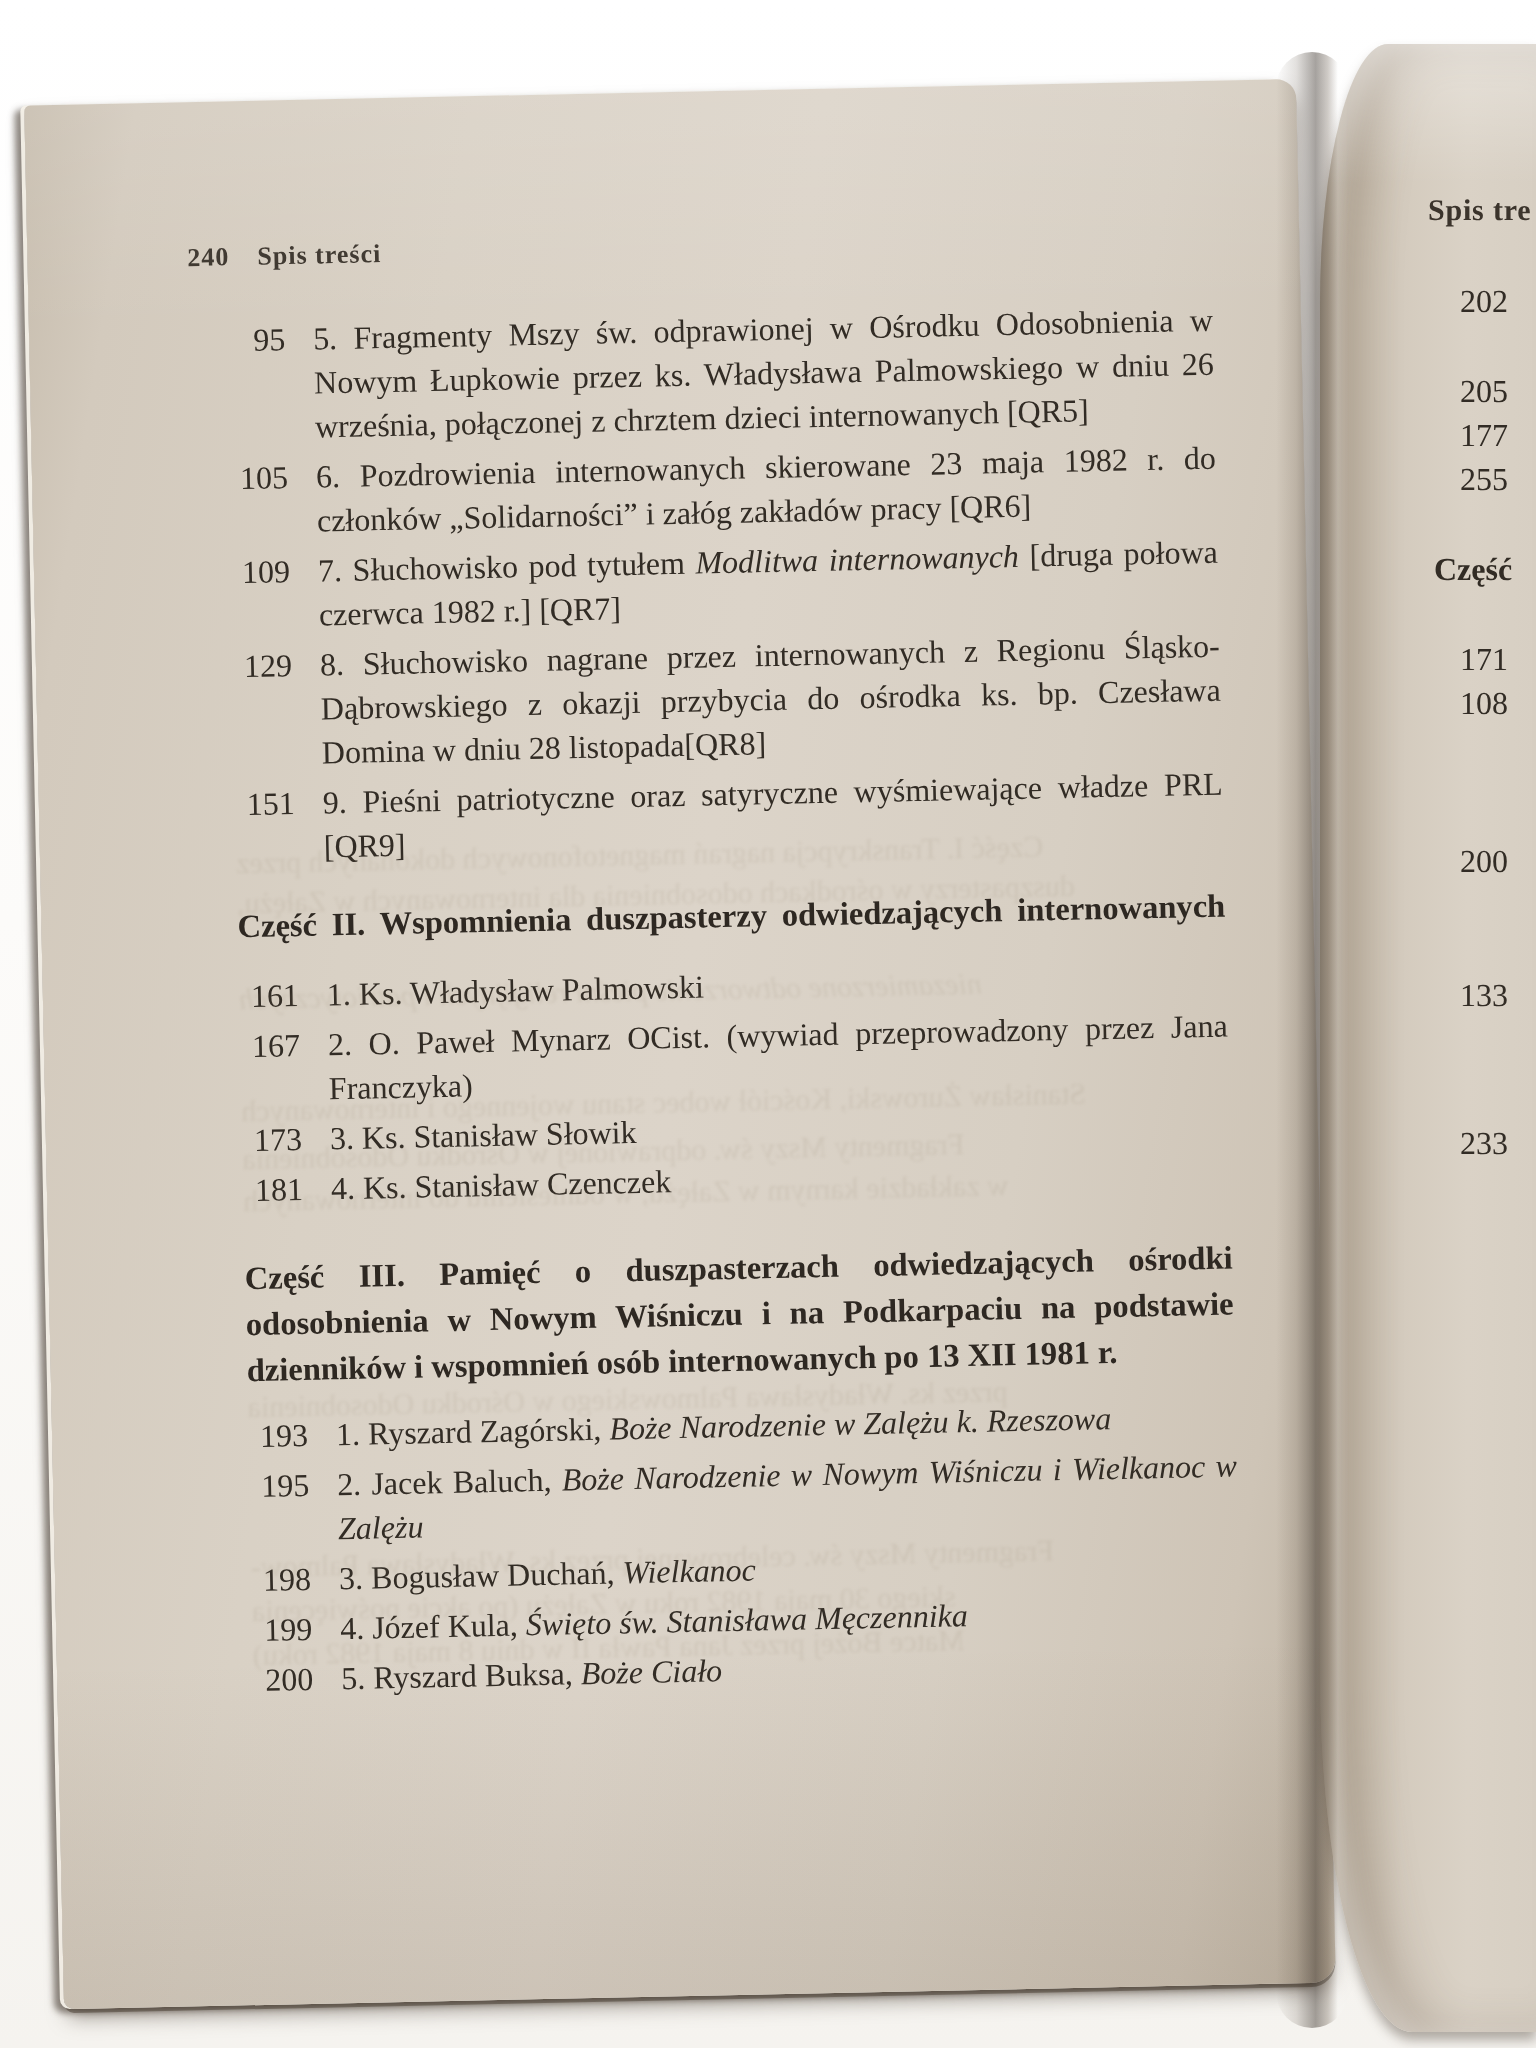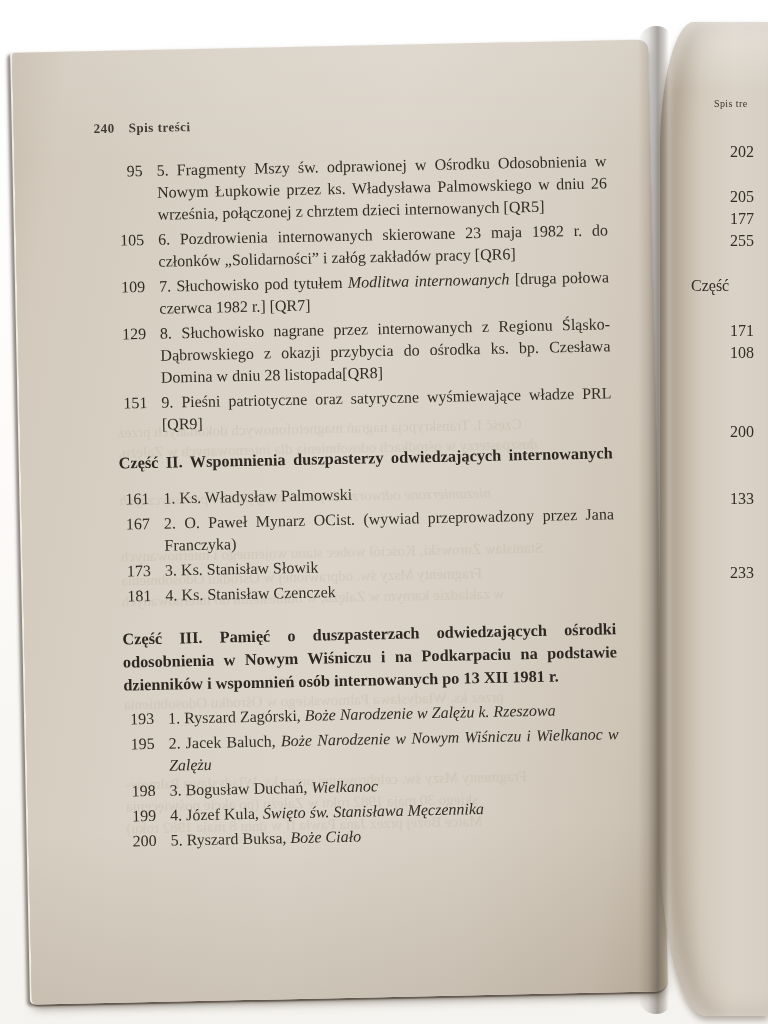--- a/index.html
+++ b/index.html
@@ -73,28 +73,28 @@
     transform:scaleX(-1);
     font-size:15px;line-height:20px;color:#93856f;opacity:.15;
     filter:blur(.7px);white-space:nowrap;overflow:hidden;text-align:right;
   }
   .bl0{top:372px;} .bl1{top:392px;} .bl2{top:440px;font-style:italic;}
   .bl3{top:496px;} .bl4{top:520px;} .bl5{top:541px;}
   .bl6{top:644px;} .bl7{top:724px;} .bl8{top:746px;} .bl9{top:768px;}
 
   
   .rp-head{
-    position:absolute;left:54px;top:76px;font-size:10px;font-weight:400;
+    position:absolute;left:54px;top:76px;font-size:15px;font-weight:700;
     letter-spacing:.4px;color:#3b342c;white-space:nowrap;
   }
   .rp-row{position:absolute;left:24px;display:flex;font-size:16px;color:#322c25;white-space:nowrap;}
   .rp-row .rp-num{width:70px;text-align:right;padding-right:28px;}
   .rr0{top:121px;} .rr1{top:144px;} .rr1 .rp-frag{font-style:italic;}
   .rr2{top:166px;} .rr3{top:188px;} .rr4{top:210px;}
-  .rr5{top:255px;left:31px;font-weight:400;} .rr5 .rp-num{width:0;padding:0;}
+  .rr5{top:255px;left:57px;font-weight:700;} .rr5 .rp-num{width:0;padding:0;}
   .rr6{top:300px;} .rr7{top:322px;}
   .rr8{top:344px;} .rr8 .rp-num{width:76px;}
   .rr9{top:401px;} .rr10{top:424px;} .rr10 .rp-num{width:76px;}
   .rr11{top:468px;} .rr12{top:530px;margin-top:12px;}
 </style>
 </head>
 <body>
 
 <div class="photo">
 

